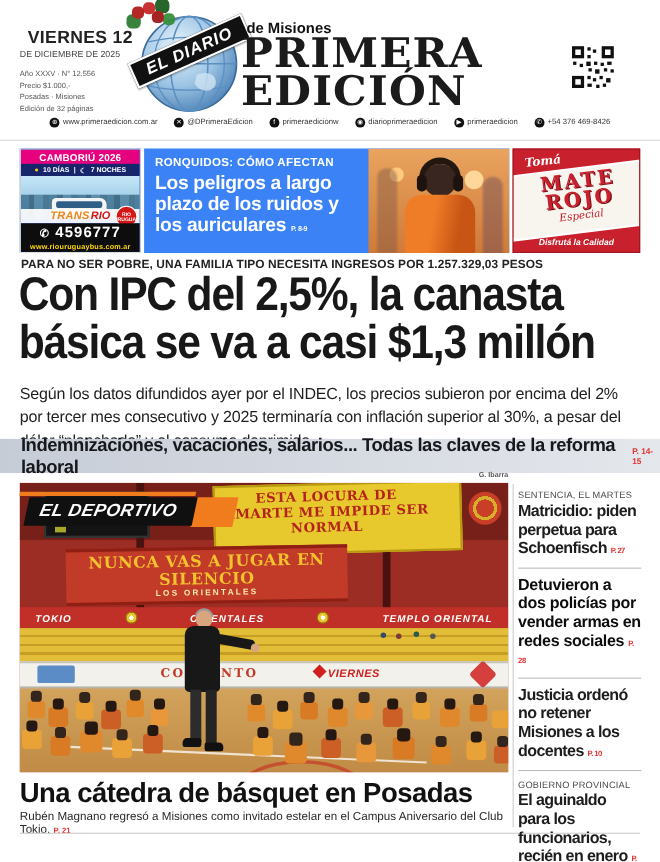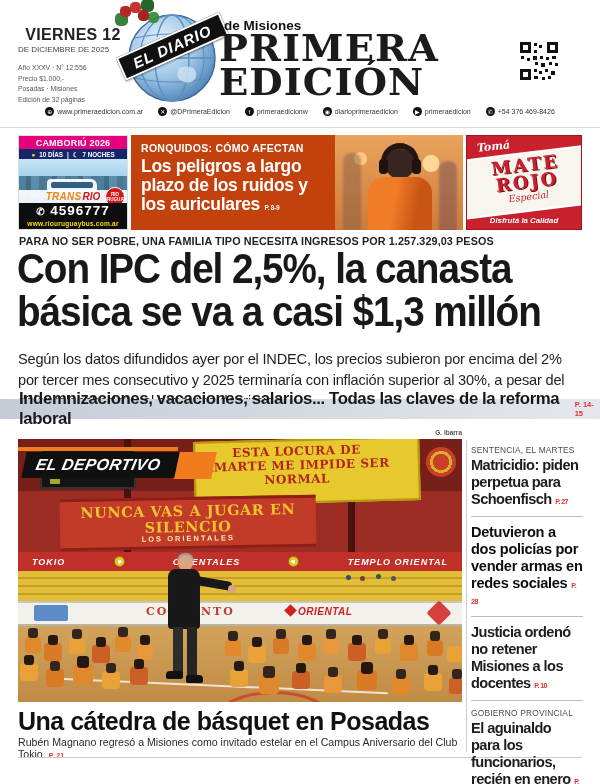--- a/index.html
+++ b/index.html
@@ -57,21 +57,21 @@
   .al-trans { font-style:italic; font-weight:700; font-size:10px; color:#f08516; letter-spacing:.3px; }
   .al-rio { font-style:italic; font-weight:700; font-size:10px; color:#d41717; }
   .al-badge { position:absolute; right:2px; bottom:22px; width:20px; height:20px; background:#d41717;
               border:1.5px solid #fff; border-radius:50%; color:#fff; font-size:4.6px; font-weight:700;
               display:flex; flex-direction:column; align-items:center; justify-content:center; line-height:1.1; }
   .al-black { position:absolute; left:0; right:0; bottom:0; height:26px; background:#0d0d0d; text-align:center; }
   .al-phone { color:#fff; font-weight:700; font-size:13.5px; letter-spacing:1px; line-height:16px; }
   .al-phone .ph-ico { font-size:10px; }
   .al-web { color:#ffd800; font-size:6.6px; font-weight:700; letter-spacing:.2px; }
 
-  .teaser { position:absolute; left:131px; width:332px; height:95px; background:#c2410c; overflow:hidden; }
+  .teaser { position:absolute; left:131px; width:332px; height:95px; background:#3b82f6; overflow:hidden; }
   .t-text { position:absolute; left:10px; top:7px; width:190px; color:#fff; }
   .t-kicker { font-size:10.5px; font-weight:700; letter-spacing:.3px; }
   .t-title { font-size:17.5px; font-weight:700; line-height:1.08; margin-top:3px; letter-spacing:-.3px; }
   .t-pref { font-size:6.5px; font-weight:700; }
   .t-photo { position:absolute; right:0; top:0; width:128px; height:95px;
              background:radial-gradient(circle at 75% 30%, #ffd79a 0 8px, transparent 9px),
                         radial-gradient(circle at 20% 25%, #ffc97e 0 6px, transparent 7px),
                         radial-gradient(circle at 55% 15%, #ffe0b0 0 5px, transparent 6px),
                         linear-gradient(#e9a45e,#cf7a3a); }
   .t-blur1,.t-blur2 { position:absolute; top:18px; width:18px; height:77px; background:#7e5a48;
@@ -103,21 +103,21 @@
                  letter-spacing:.1px; }
   .headline { position:absolute; left:17px; top:247px; width:600px; font-size:43px; font-weight:700;
               color:#181818; line-height:1.01; letter-spacing:-1.2px; transform:scaleX(.90);
               transform-origin:left top; }
   .deck { position:absolute; left:18px; top:349px; width:567px; font-size:14.6px; color:#1f1f1f;
           line-height:1.45; letter-spacing:-.2px; }
   .pref { color:#e03131; font-weight:700; }
   .deck .pref { font-size:8px; }
 
   
-  .strip { position:absolute; left:0; right:0; top:399px; height:20px;
+  .strip { position:absolute; left:0; right:0; top:399px; height:31px;
            background:linear-gradient(90deg,#c6ccd6,#e4e7ec); display:flex; align-items:center;
            padding-left:19px; }
   .strip-text { font-size:16.8px; font-weight:700; color:#16181c; letter-spacing:-.4px; }
   .strip .pref { font-size:7.5px; margin-left:4px; }
 
   
   .credit { position:absolute; left:330px; top:429px; width:132px; text-align:right; font-size:6.5px;
             font-weight:700; color:#555; }
   .photo { position:absolute; left:18px; top:439px; width:444px; height:263px; background:#9c2d24; overflow:hidden; }
   .ph-top { position:absolute; left:0; top:0; right:0; height:52px; background:#771f19; }
@@ -422,21 +422,21 @@
       <span class="dot-y"></span>
       <span class="txt">ORIENTALES</span>
       <span class="dot-y"></span>
       <span class="txt">TEMPLO ORIENTAL</span>
     </div>
     <div class="bleachers"></div>
     <div class="spectators"></div>
     <div class="adboard"></div>
     <div class="ca-0"></div>
     <div class="ca-1">CORRENTO</div>
-    <div class="ca-2">ORIENTAL</div>
+    <div class="ca-2">VIERNES</div>
     <div class="ca-3"></div>
     <div class="floor"></div>
     <div class="court-arc"></div>
     <div class="court-line"></div>
     <div class="crowd-bodies"></div>
     <div class="crowd-heads"></div>
     <div class="coach-arm"></div>
     <div class="coach-hand"></div>
     <div class="coach-hair"></div>
     <div class="coach-head"></div>

